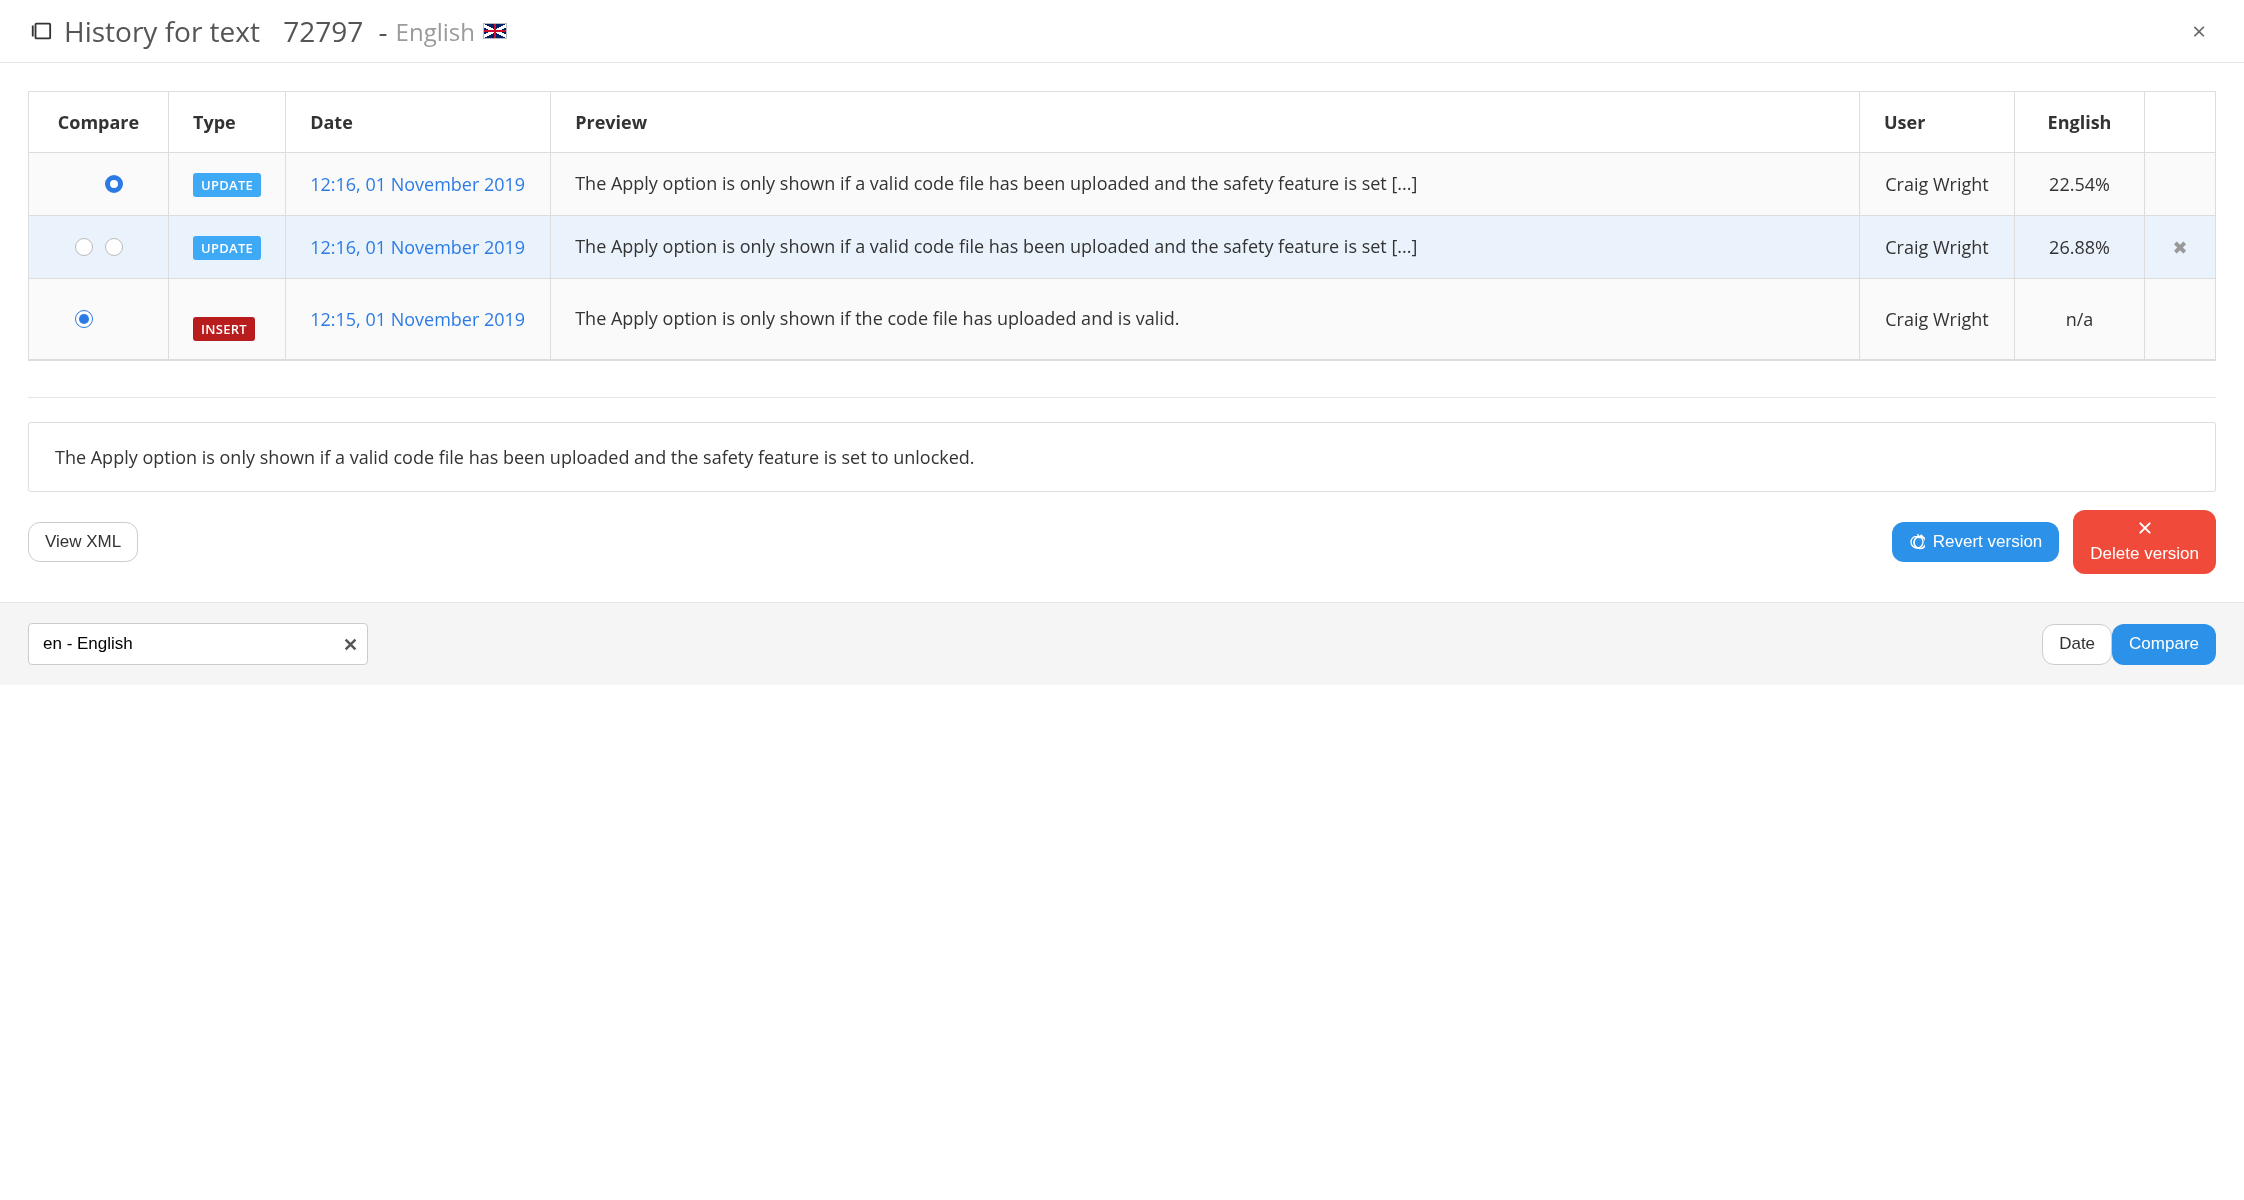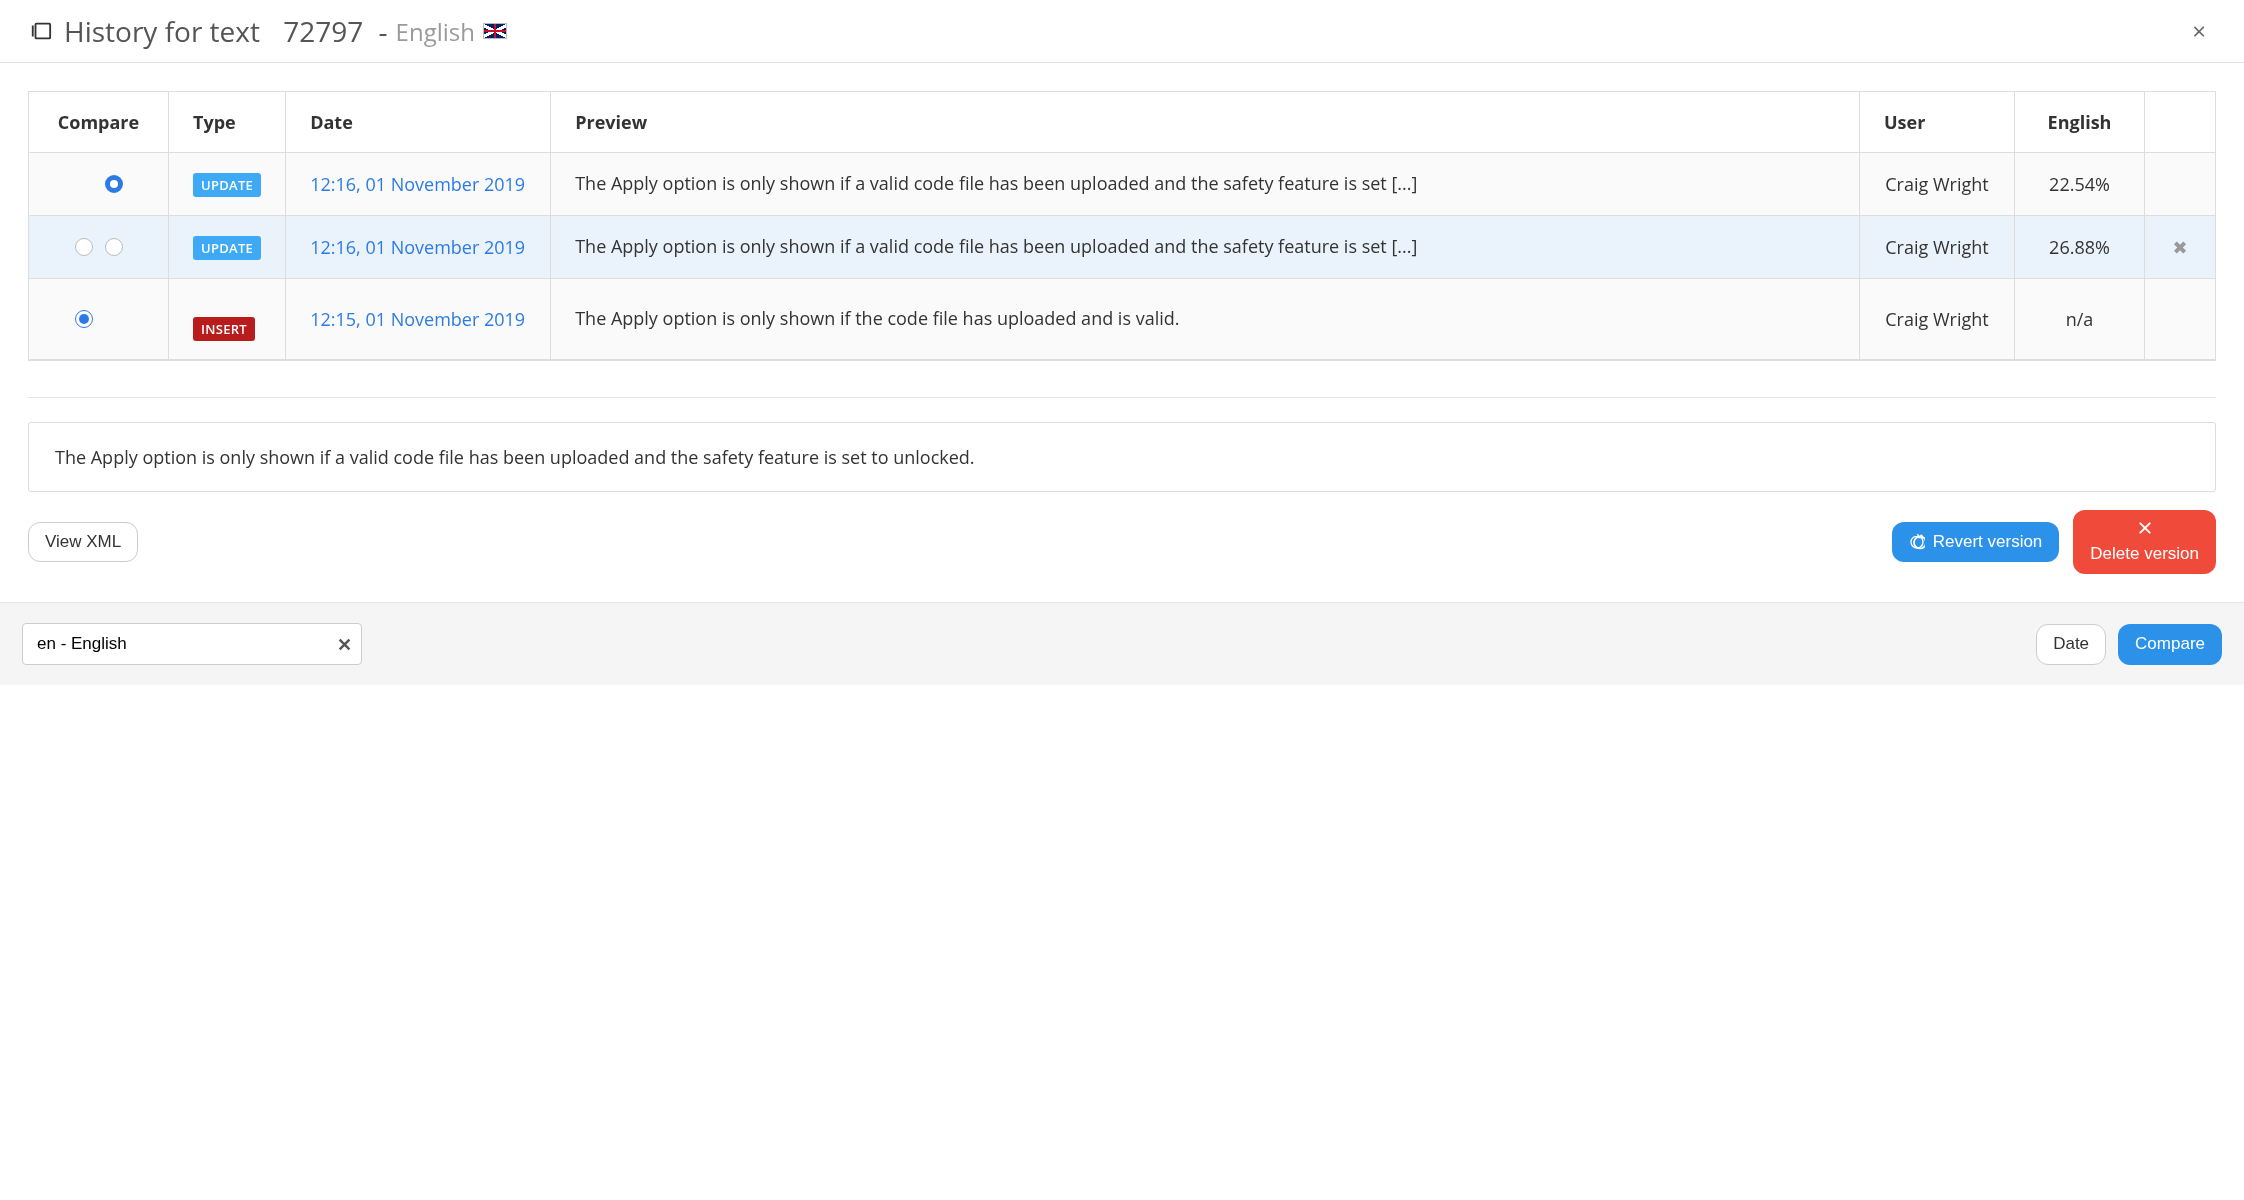--- a/index.html
+++ b/index.html
@@ -130,21 +130,21 @@
     cursor: pointer; border: 1px solid transparent; line-height: 1.2;
   }
   .btn-default { background: #fff; border-color: #ccc; color: #333; }
   .btn-primary { background: #2c91e8; color: #fff; }
   .btn-danger  { background: #ef4a3a; color: #fff; flex-direction: column; }
   .btn svg { width: 16px; height: 16px; fill: currentColor; }
   .spacer { flex: 1; }
 
   .footer {
     background: #f5f5f5; border-top: 1px solid #e5e5e5;
-    padding: 20px 22px; display: flex; align-items: center; gap: 12px;
+    padding: 20px 28px; display: flex; align-items: center; 
   }
   .select-wrap {
     position: relative; width: 340px;
   }
   .select-wrap input {
     width: 100%; padding: 10px 34px 10px 14px;
     border: 1px solid #ccc; border-radius: 4px; font-size: 17px;
     background: #fff;
   }
   .select-wrap .clear {

